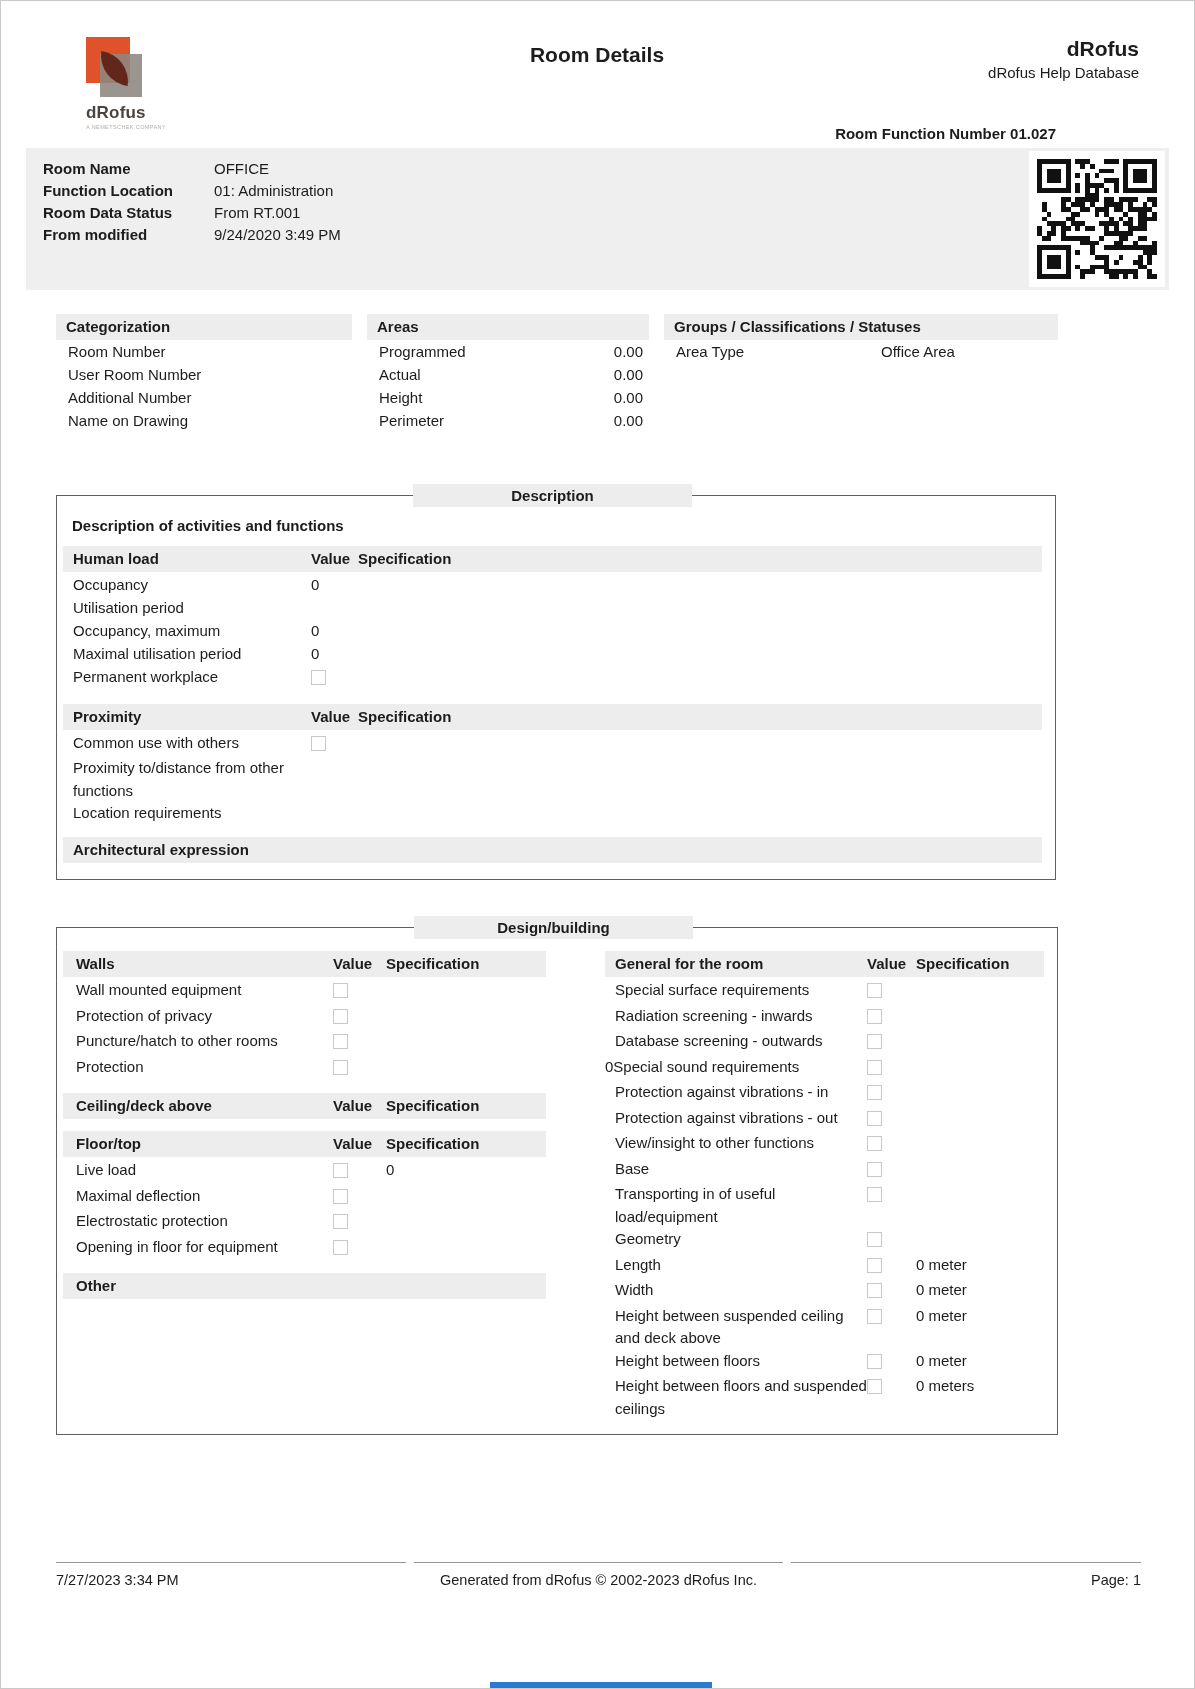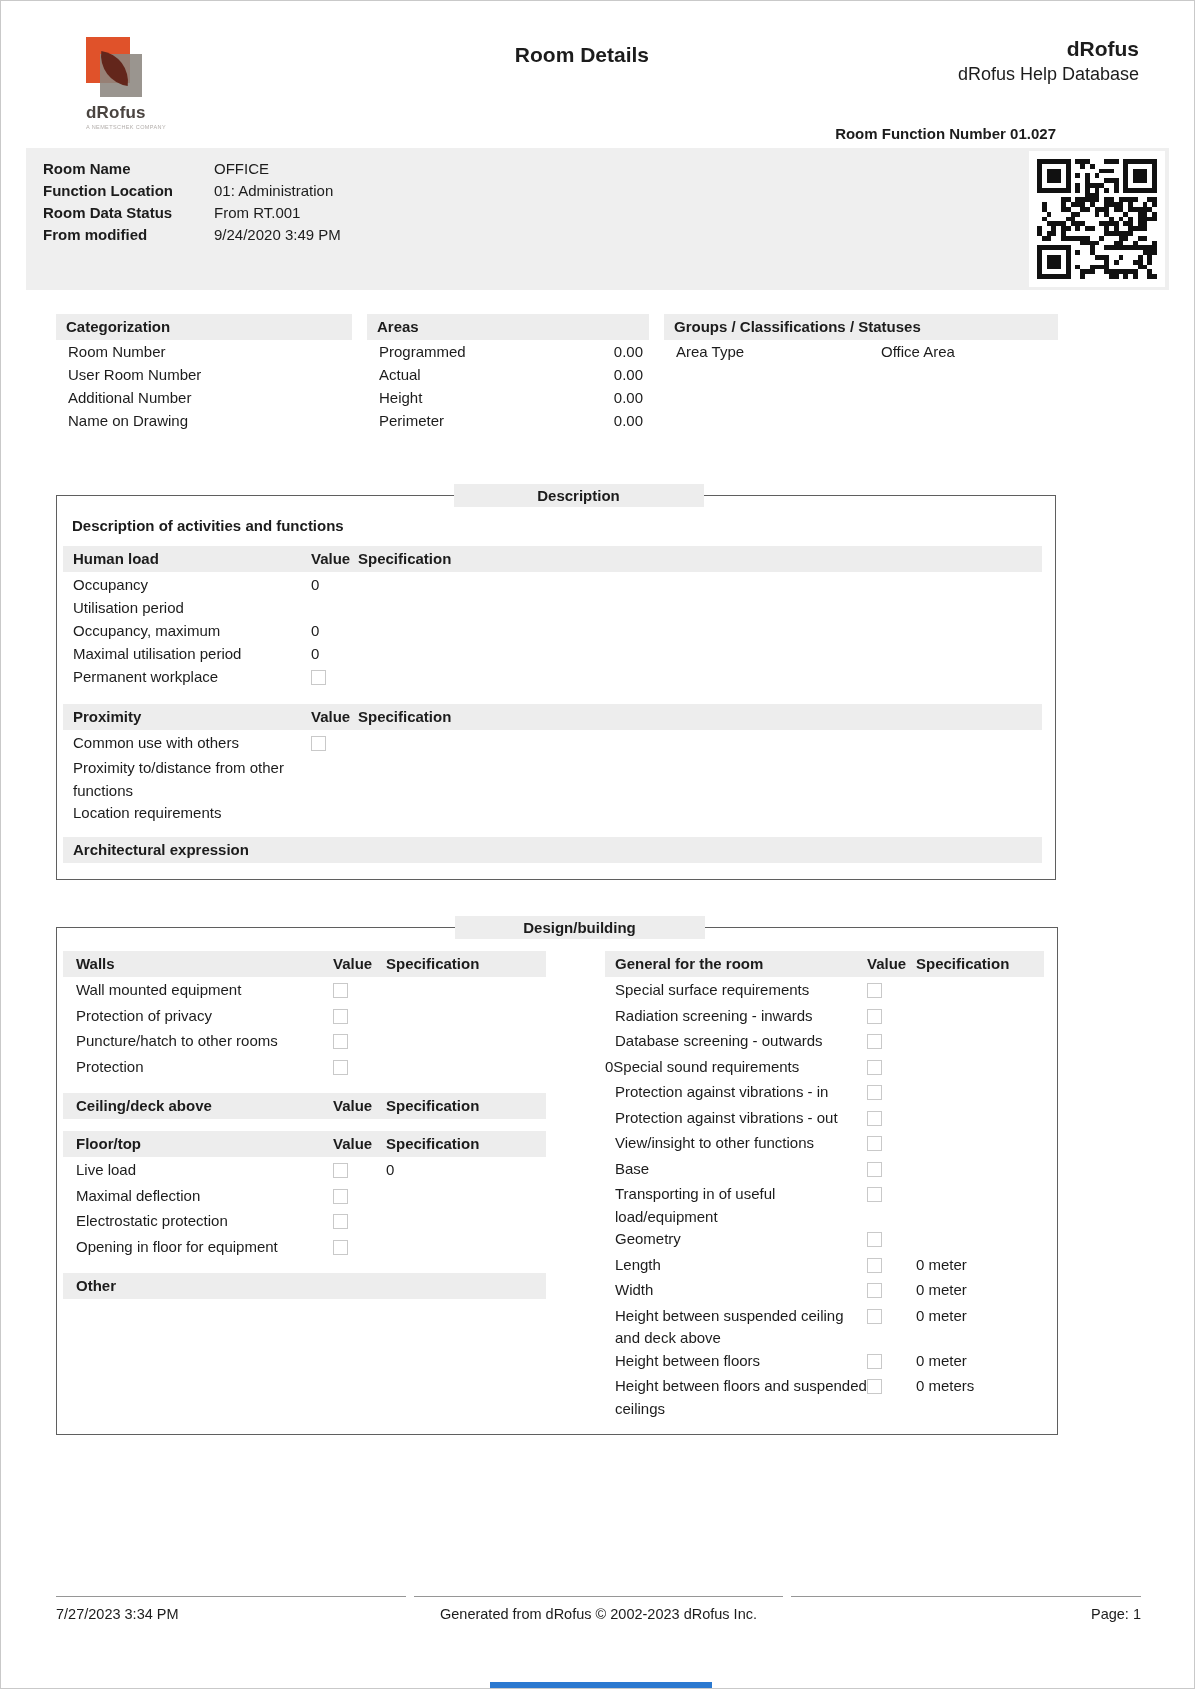--- a/index.html
+++ b/index.html
@@ -15,57 +15,57 @@
   .logo-mark { position:relative; width:60px; height:62px; }
   .sq-orange { position:absolute; left:0; top:0; width:44px; height:46px; background:#e0522a; }
   .sq-gray   { position:absolute; left:14px; top:17px; width:42px; height:43px; background:#8c8680; opacity:.88; }
   .leaf      { position:absolute; left:13px; top:16px; width:31px; height:31px; background:#63261b;
                border-radius:0 100% 0 100%; transform:rotate(8deg); }
   .logo-text { font-weight:700; font-size:17px; color:#4a4440; margin-top:4px; letter-spacing:.2px; }
   .logo-sub  { font-size:5.5px; color:#b3aeab; letter-spacing:.4px; margin-top:1px; }
   .doc-title { font-size:21px; font-weight:700; padding-top:6px; }
   .brand { text-align:right; }
   .brand-name { font-size:21px; font-weight:700; }
-  .brand-sub  { font-size:18px; margin-top:3px; }
+  .brand-sub  { font-size:15px; margin-top:3px; }
   
   .rfn { text-align:right; font-weight:700; margin:2px 138px 6px 0; }
   
   .info-box { position:relative; margin:0 25px; height:142px; background:#efefef;
               box-sizing:border-box; padding:10px 0 0 17px; }
   .info-row { display:grid; grid-template-columns:171px 1fr; line-height:22px; }
   .info-row .lbl { font-weight:700; }
   .qr-wrap { position:absolute; top:3px; right:4px; width:136px; height:136px; background:#fff;
              display:flex; align-items:center; justify-content:center; }
   
   .cols3 { display:grid; grid-template-columns:296px 282px 394px; column-gap:15px; margin:24px 55px 0; }
   .col-head { background:#ededed; font-weight:700; padding:4px 10px; line-height:18px; }
   .c-row { padding:2px 0 2px 12px; line-height:19px; }
   .a-row { display:grid; grid-template-columns:1fr auto; padding:2px 6px 2px 12px; line-height:19px; }
   .g-row { display:grid; grid-template-columns:205px 1fr; padding:2px 0 2px 12px; line-height:19px; }
   
   fieldset.panel { border:1px solid #5f5f5f; margin:0 138px 0 55px; padding:0 13px 14px 6px; }
-  fieldset.panel legend { background:#ededed; width:250px; text-align:center; padding:3px 0;
-                          font-weight:700; margin-left:26px; }
+  fieldset.panel legend { background:#ededed; width:279px; text-align:center; padding:3px 0;
+                          font-weight:700; }
   .panel-heading { font-weight:700; margin:10px 0 0 9px; }
   .t-head { display:grid; grid-template-columns:var(--c1) var(--c2) 1fr; background:#ededed;
             font-weight:700; padding:4px 0 4px var(--pl); margin:12px 0 2px; line-height:18px; }
   .t-head.single { grid-template-columns:1fr; }
   .t-row { display:grid; grid-template-columns:var(--c1) var(--c2) 1fr; padding-left:var(--pl);
            min-height:23px; line-height:22.5px; align-items:start; }
   .desc-body   { --c1:238px; --c2:47px; --pl:10px; }
   .design-cols { display:grid; grid-template-columns:483px 439px; column-gap:59px; }
   .design-left  { --c1:257px; --c2:53px; --pl:13px; }
   .design-right { --c1:252px; --c2:49px; --pl:10px; }
   .cb { display:inline-block; width:13px; height:13px; border:1px solid #c9c9c9; background:#fff;
         margin-top:4px; }
   .outdent { text-indent:-10px; }
   .design-panel { margin-top:36px !important; }
   .desc-panel   { margin-top:52px !important; }
   
-  .footer { position:absolute; left:55px; top:1595px; width:1085px; display:grid;
+  .footer { position:absolute; left:55px; top:1561px; width:1085px; display:grid;
             grid-template-columns:1fr 1.05fr 1fr; column-gap:8px; font-size:14.5px; }
   .footer > div { border-top:1px solid #969696; padding-top:9px; }
   .f-center { text-align:center; }
   .f-right  { text-align:right; }
   .blue-strip { position:absolute; left:489px; bottom:0; width:222px; height:6px; background:#2b79d0; }
 </style>
 </head>
 <body>
 
 <div class="page">

